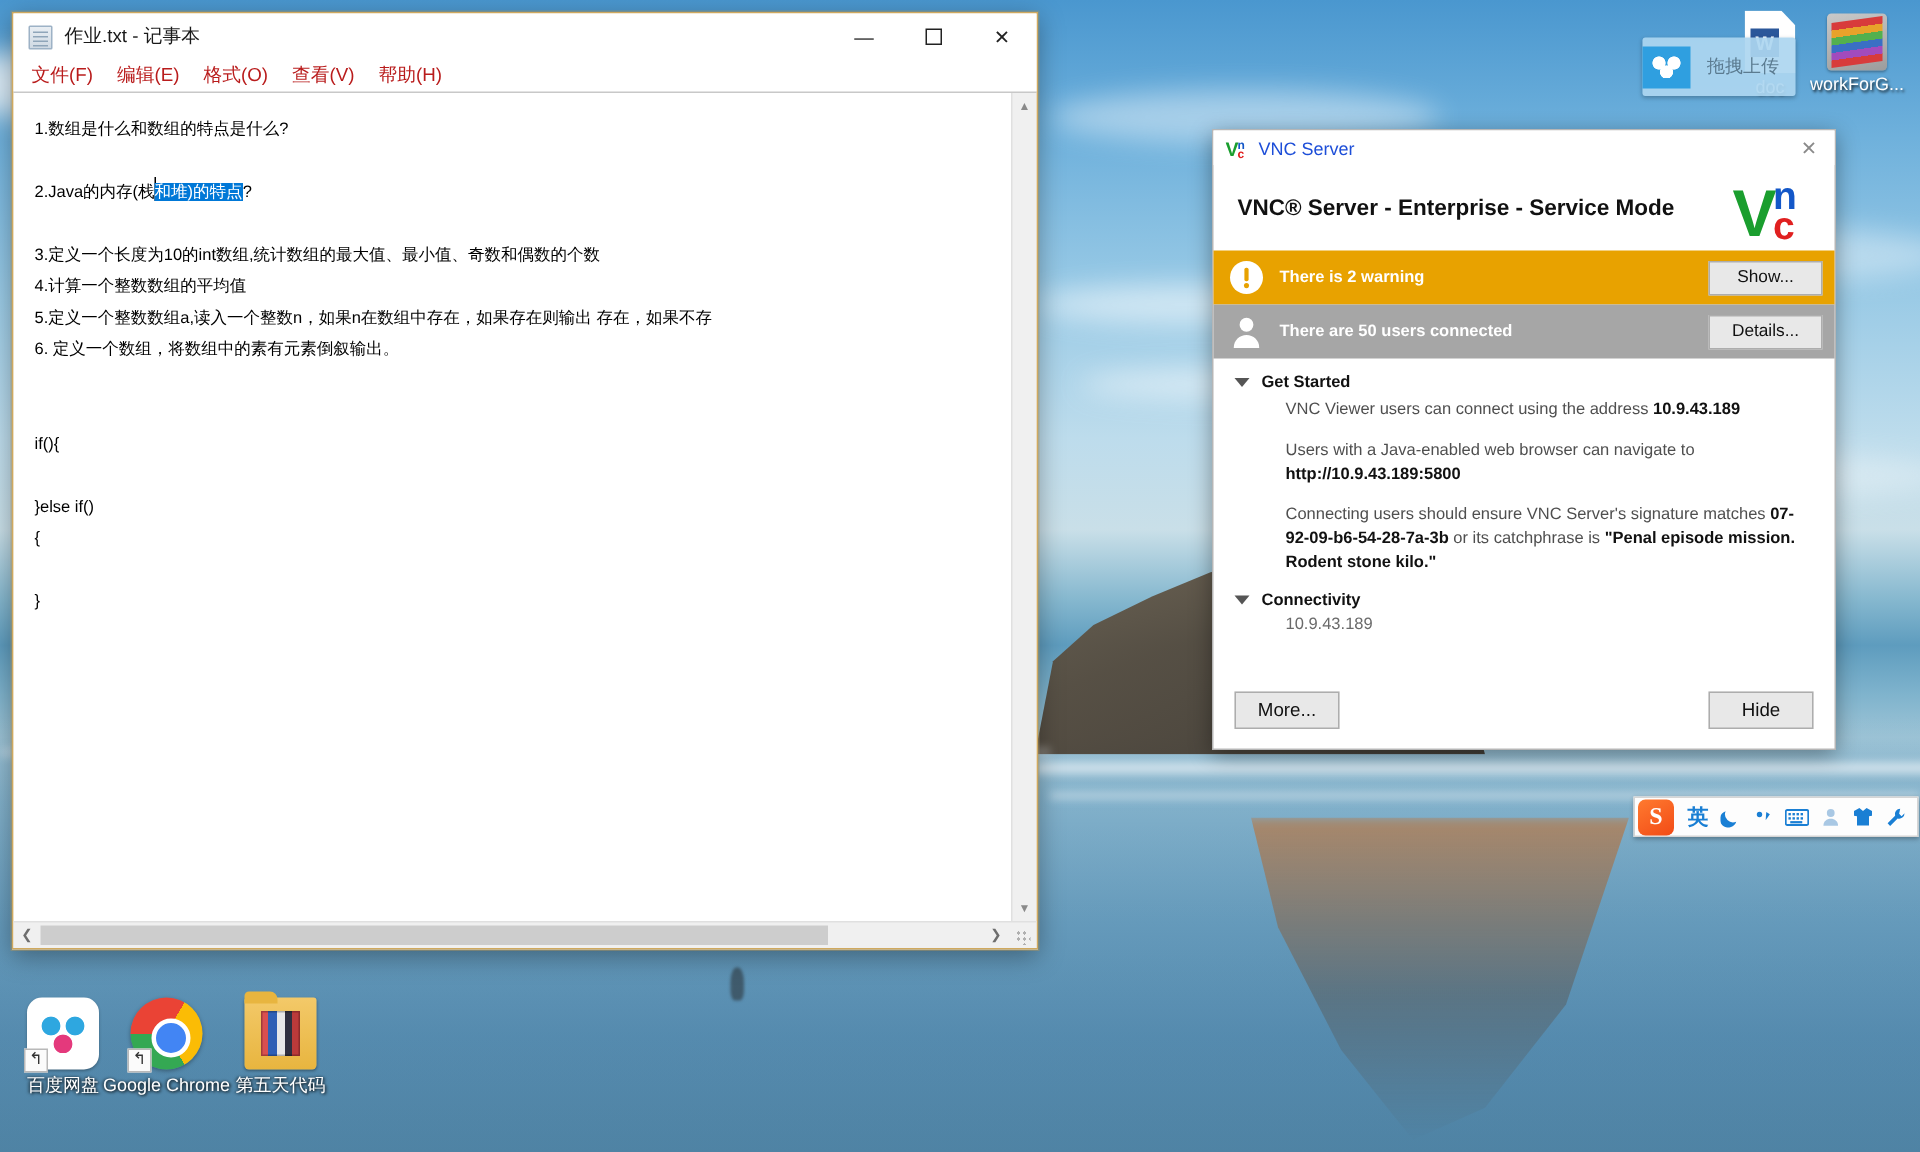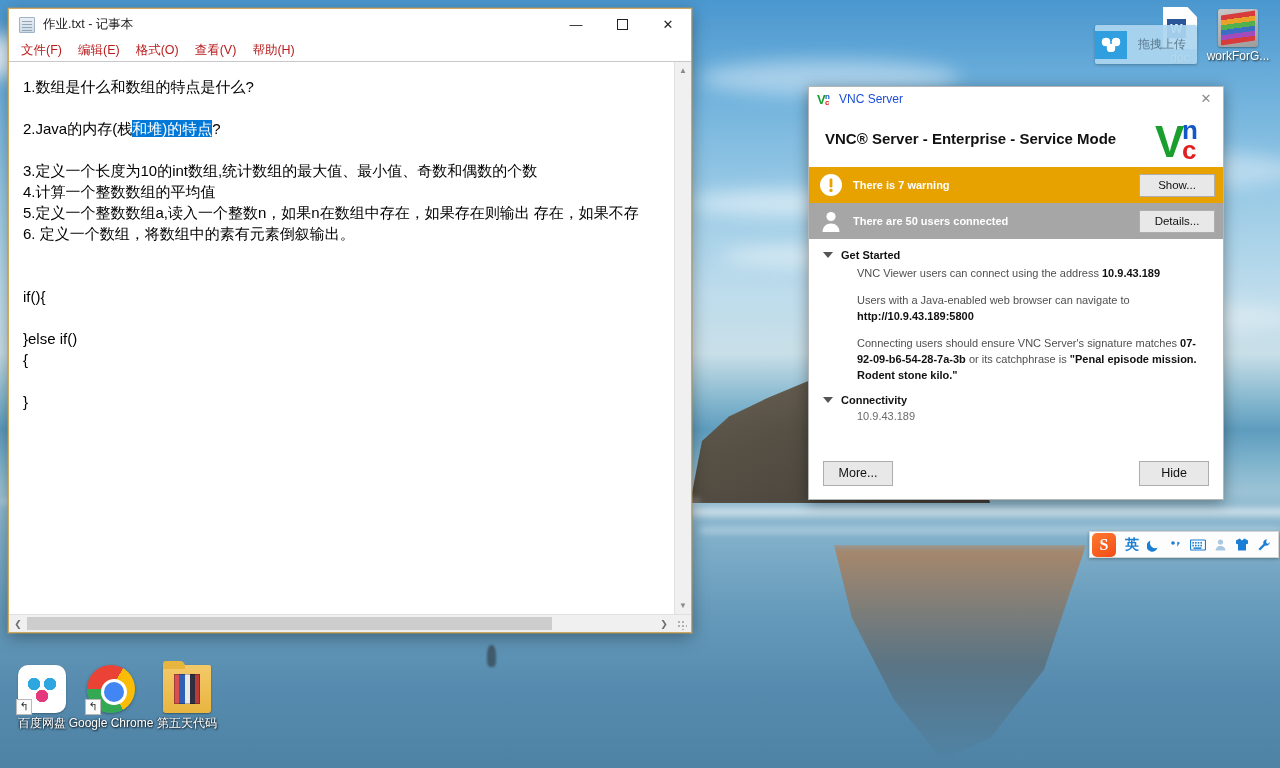--- a/index.html
+++ b/index.html
@@ -293,21 +293,21 @@
     display: flex;
     border-top: 1px solid #c8c8c8;
     overflow: hidden;
     position: relative;
   }
   #np-textarea {
     flex: 1;
     background: #fff;
     padding: 14px 22px 0 14px;
     font-family: "Liberation Sans", "DejaVu Sans", sans-serif;
-    font-size: 15px;
+    font-size: 11px;
     line-height: 21px;
     color: #000;
     white-space: pre;
     overflow: hidden;
     position: relative;
   }
   .sel { background: #0078d7; color: #fff; }
   .caret {
     display: inline-block;
     width: 1px; height: 16px;
@@ -652,21 +652,21 @@
     </div>
 
     <div class="vnc-bar warning">
       <div class="vnc-bar-icon">
         <svg width="24" height="24" viewBox="0 0 24 24" aria-hidden="true">
           <circle cx="12" cy="12" r="11" fill="#fff"></circle>
           <rect x="10.6" y="5.5" width="2.8" height="9" rx="1.2" fill="#e8a200"></rect>
           <circle cx="12" cy="17.4" r="1.7" fill="#e8a200"></circle>
         </svg>
       </div>
-      <div class="vnc-bar-text">There is 7 warning</div>
+      <div class="vnc-bar-text">There is 2 warning</div>
       <div class="vnc-btn">Show...</div>
     </div>
 
     <div class="vnc-bar users">
       <div class="vnc-bar-icon">
         <svg width="24" height="24" viewBox="0 0 24 24" aria-hidden="true">
           <circle cx="12" cy="7.5" r="4.6" fill="#fff"></circle>
           <path d="M3.5 23c0-5.2 3.9-8.6 8.5-8.6s8.5 3.4 8.5 8.6z" fill="#fff"></path>
         </svg>
       </div>

